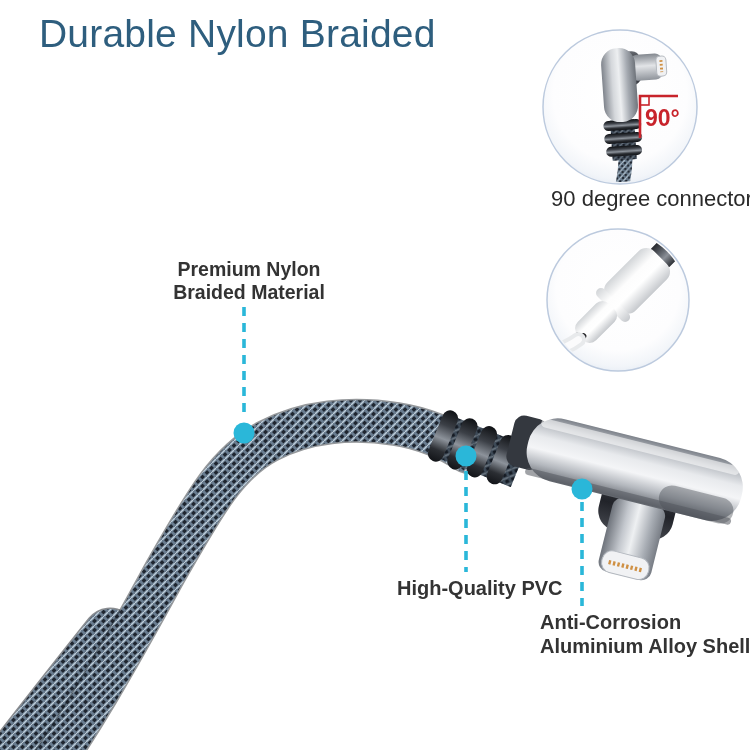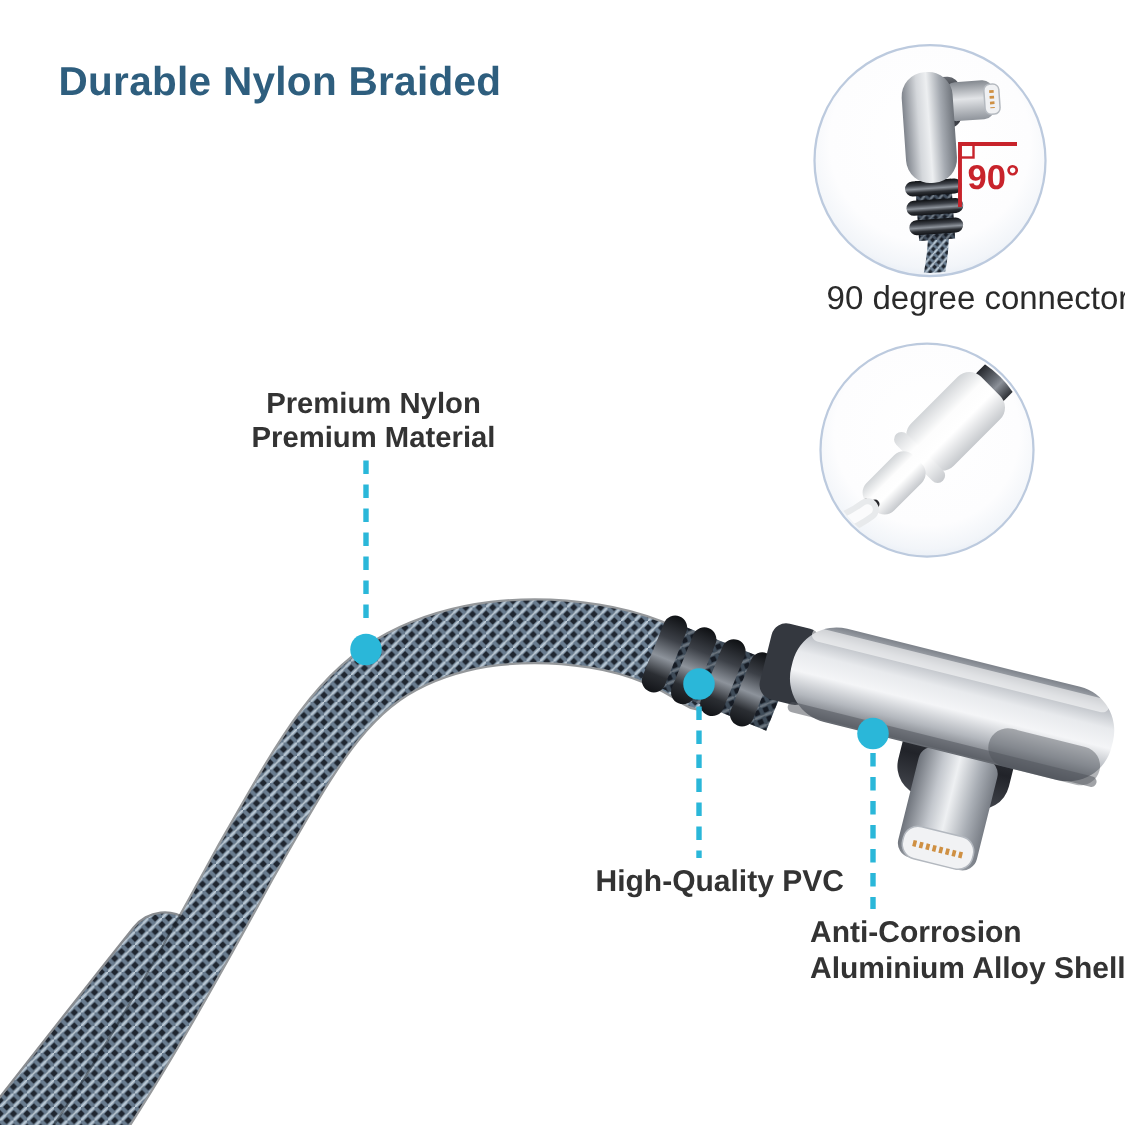--- a/index.html
+++ b/index.html
@@ -2,22 +2,22 @@
 <html><head>
 <meta charset="utf-8">
 <style>
   html,body{margin:0;padding:0;background:#ffffff;}
   .stage{
     position:relative;width:750px;height:750px;background:#ffffff;overflow:hidden;
     font-family:"Liberation Sans", sans-serif;
   }
   .stage svg{position:absolute;left:0;top:0;}
   .title{
-    position:absolute;left:39px;top:32px;
-    font-size:27px;font-weight:bold;color:#2e5e7e;line-height:44px;
+    position:absolute;left:39px;top:12px;
+    font-size:39px;font-weight:normal;color:#2e5e7e;line-height:44px;
     letter-spacing:0.2px;white-space:nowrap;
   }
   .caption{
     position:absolute;font-size:22px;color:#2a2a2a;text-align:center;white-space:nowrap;margin-left:32px;
   }
   .cap-angle{left:495px;top:186px;width:250px;}
   .cap-pvc{left:485px;top:383px;width:250px;}
   .callout{position:absolute;color:#333333;font-weight:bold;}
   .co-braid{left:154px;top:258px;width:190px;text-align:center;font-size:19.5px;line-height:23px;}
   .co-pvc{left:397px;top:577px;font-size:20px;white-space:nowrap;}
@@ -194,21 +194,21 @@
   </svg>
 
   <div class="title">
     <div>Durable Nylon Braided</div>
   </div>
 
   <div class="caption cap-angle">90 degree connector</div>
 
   <div class="callout co-braid">
     <div>Premium Nylon</div>
-    <div>Premium Material</div>
+    <div>Braided Material</div>
   </div>
   <div class="callout co-shell">
     <div>Anti-Corrosion</div>
     <div>Aluminium Alloy Shell</div>
   </div>
   <div class="callout co-pvc">High-Quality PVC</div>
 
 </div>
 
 </body></html>

